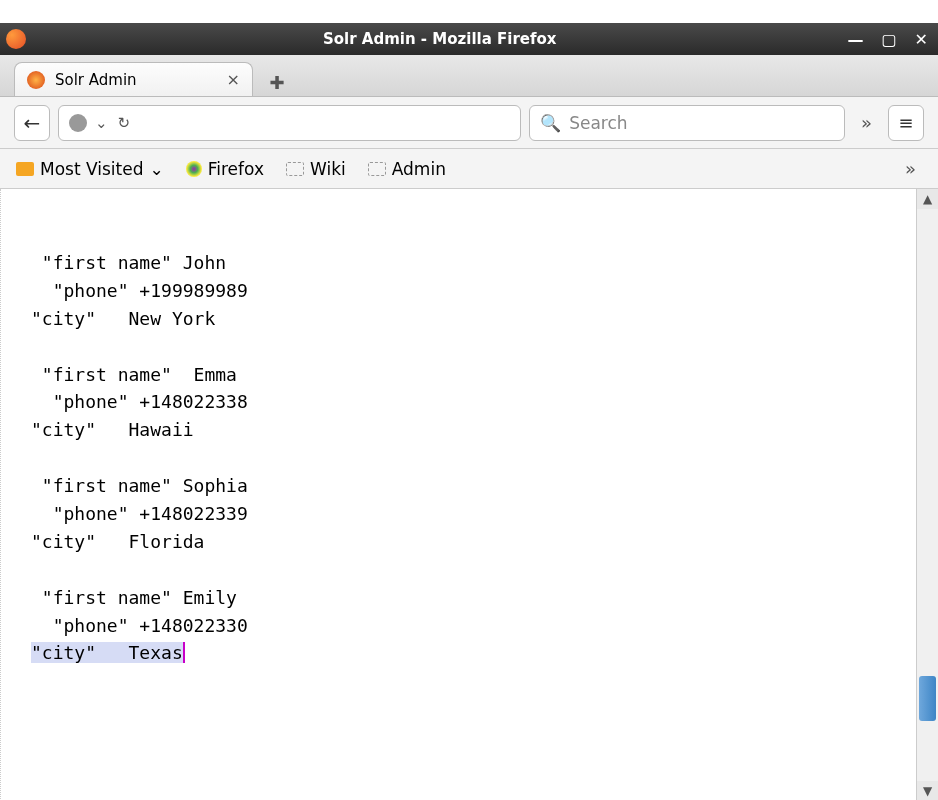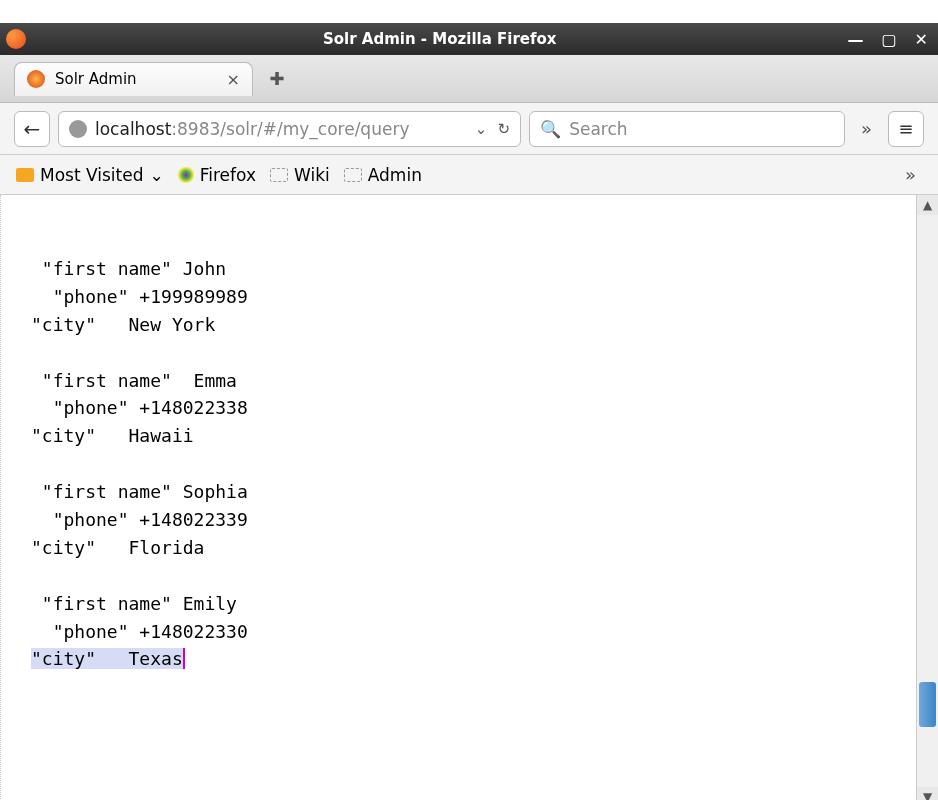--- a/index.html
+++ b/index.html
@@ -28,24 +28,24 @@
   background: radial-gradient(circle at 30% 30%, #ff9a3c, #e44d26);
   border-radius: 50%;
   margin-right: 10px;
 }
 .titlebar .title { flex: 1; text-align: center; }
 .titlebar .win-controls { display: flex; gap: 10px; font-size: 16px; }
 .titlebar .win-btn { cursor: pointer; padding: 0 4px; }
 
 
 .tabbar {
-  height: 48px;
+  height: 42px;
   background: linear-gradient(to bottom, #e8e8e8, #d6d6d6);
   display: flex;
-  align-items: center;
+  align-items: flex-end;
   padding: 0 14px;
   border-bottom: 1px solid #bbb;
 }
 .tab {
   display: flex;
   align-items: center;
   background: linear-gradient(to bottom, #fdfdfd, #f1f1f1);
   border: 1px solid #bbb;
   border-bottom: none;
   border-radius: 8px 8px 0 0;
@@ -131,21 +131,21 @@
 }
 
 
 .bookbar {
   height: 40px;
   background: #f4f4f4;
   border-bottom: 1px solid #ccc;
   display: flex;
   align-items: center;
   padding: 0 14px;
-  gap: 10px;
+  gap: 18px;
   font-size: 17px;
 }
 .book-item { display: flex; align-items: center; gap: 6px; cursor: pointer; padding: 4px 2px; }
 .book-icon { width: 18px; height: 14px; border: 1px dashed #999; border-radius: 2px; }
 .book-folder { width: 18px; height: 14px; background: #f5a623; border-radius: 2px; }
 .book-centos { width: 16px; height: 16px; background: radial-gradient(circle,#9c27b0,#4caf50,#ffeb3b,#2196f3); border-radius:50%; }
 .bookbar .spacer { flex: 1; }
 
 
 .content-outer {
@@ -257,23 +257,20 @@
     <span>Solr Admin</span>
     <span class="close-x">×</span>
   </div>
   <div class="newtab">✚</div>
 </div>
 
 <div class="navbar">
   <div class="nav-back">←</div>
   <div class="urlbar">
     <div class="globe"></div>
-    <div class="url-text">
-      <span>localhost</span><span class="gray">:8983/solr/#/my_core/query</span>
-    </div>
     <div class="url-controls">
       <span>⌄</span>
       <span>↻</span>
     </div>
   </div>
   <div class="searchbar">
     <span>🔍</span>
     <span>Search</span>
   </div>
   <div class="chevrons">»</div>

